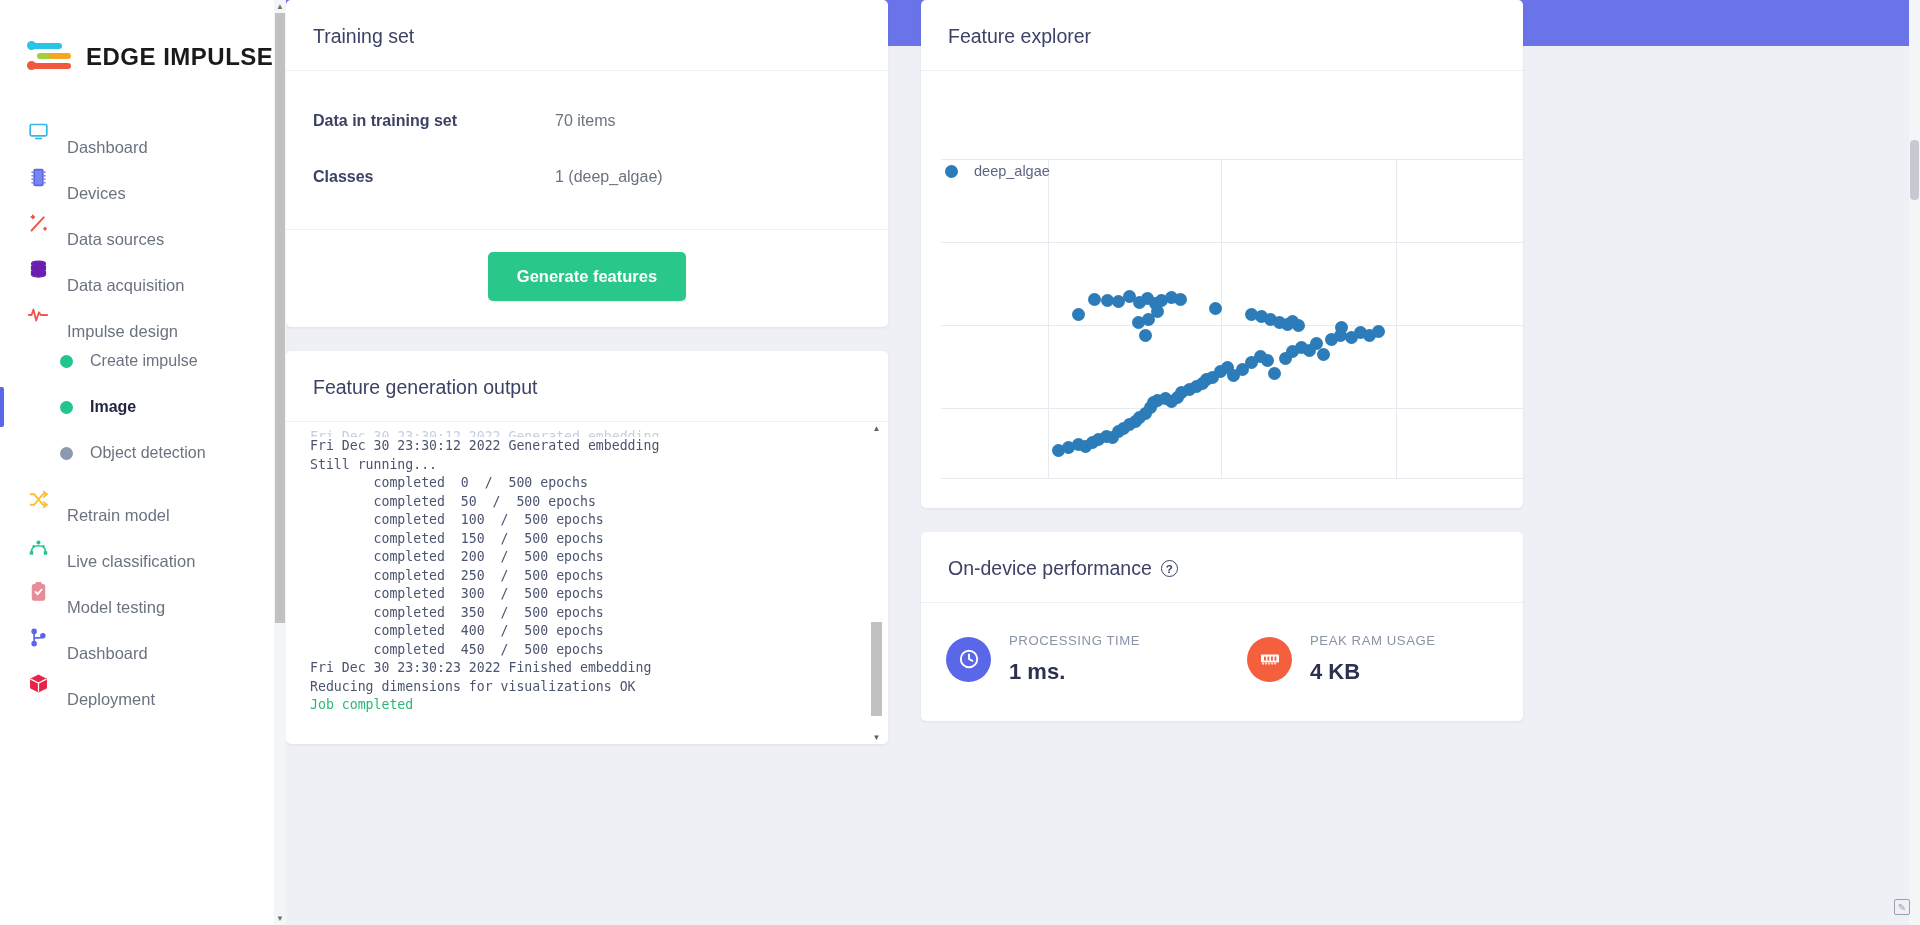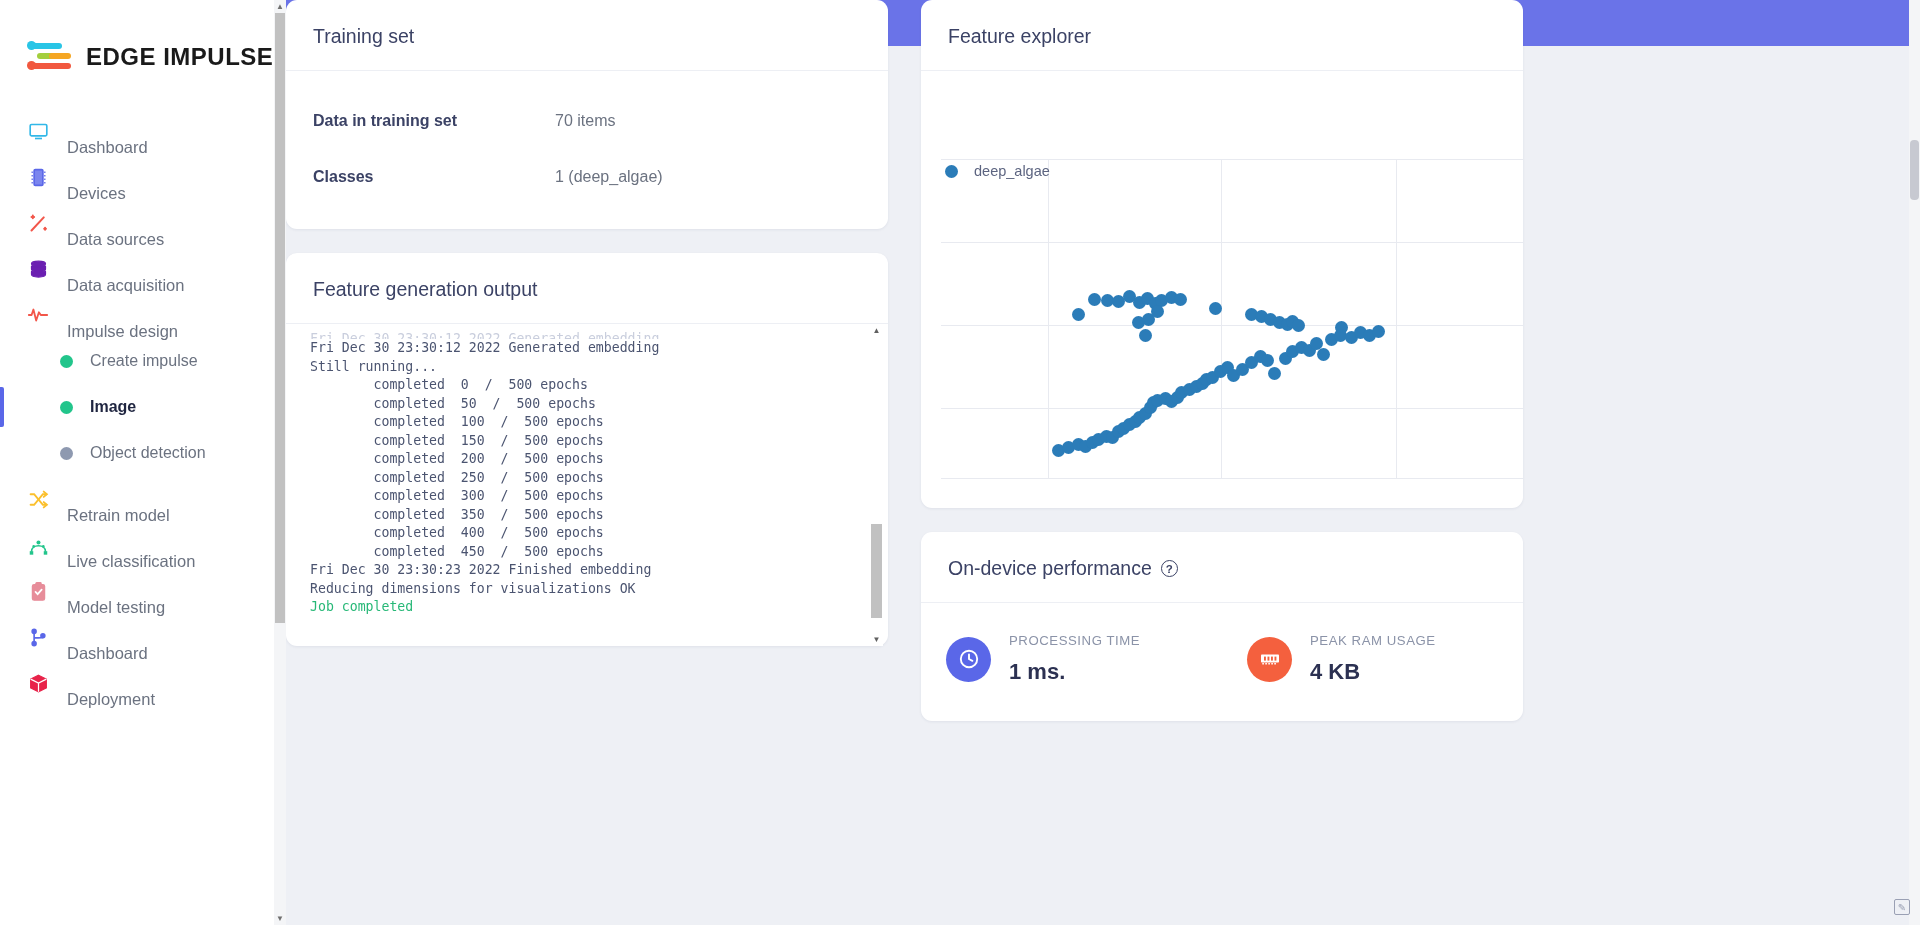--- a/index.html
+++ b/index.html
@@ -88,21 +88,21 @@
   .content {
     position: relative;
     display: flex; gap: 33px;
     padding: 0 0 0 0;
   }
   .col-left { width: 602px; margin-left: 0px; }
   .col-right { width: 602px; }
 
   .card {
     background: #ffffff;
-    border-radius: 11px;
+    border-radius: 5px;
     box-shadow: 0 1px 3px rgba(30,40,80,0.07);
   }
   .card-head {
     padding: 25px 27px 22px 27px;
     border-bottom: 1px solid #edeff4;
   }
   .card-title {
     font-size: 19.5px; color: #3b4265; font-weight: 400;
   }
   .card-title-row { display: flex; align-items: center; gap: 9px; }
@@ -397,20 +397,23 @@
           </div>
           <div class="kv-body">
             <div class="kv-row">
               <div class="kv-key">Data in training set</div>
               <div class="kv-val">70 items</div>
             </div>
             <div class="kv-row">
               <div class="kv-key">Classes</div>
               <div class="kv-val">1 (deep_algae)</div>
             </div>
+          </div>
+          <div class="card-foot">
+            <button class="btn-primary">Generate features</button>
           </div>
         </section>
 
         <section class="card" style="margin-top:24px;">
           <div class="card-head">
             <div class="card-title">Feature generation output</div>
           </div>
           <div class="console-wrap">
             <div class="console"><span class="clip-top">Fri Dec 30 23:30:12 2022 Generated embedding</span><span>Fri Dec 30 23:30:12 2022 Generated embedding
 Still running...

